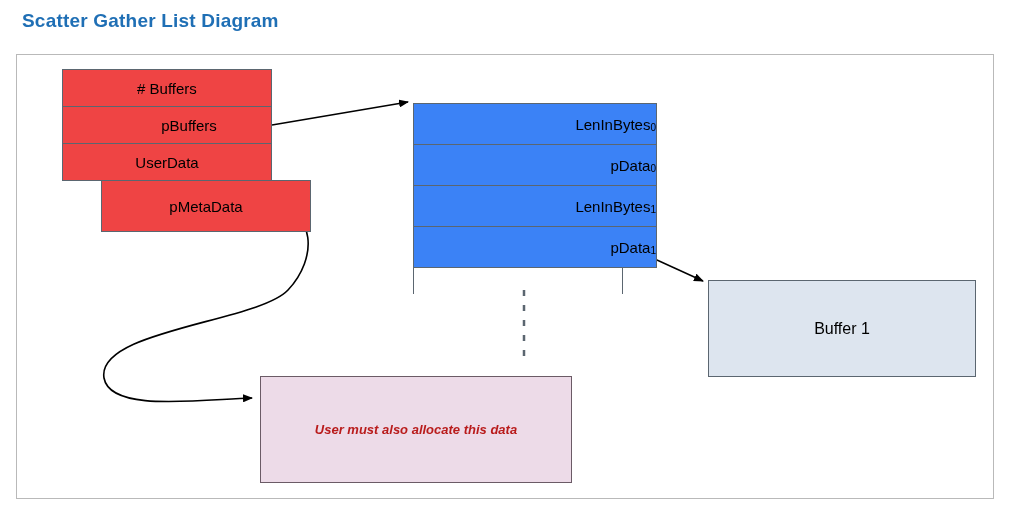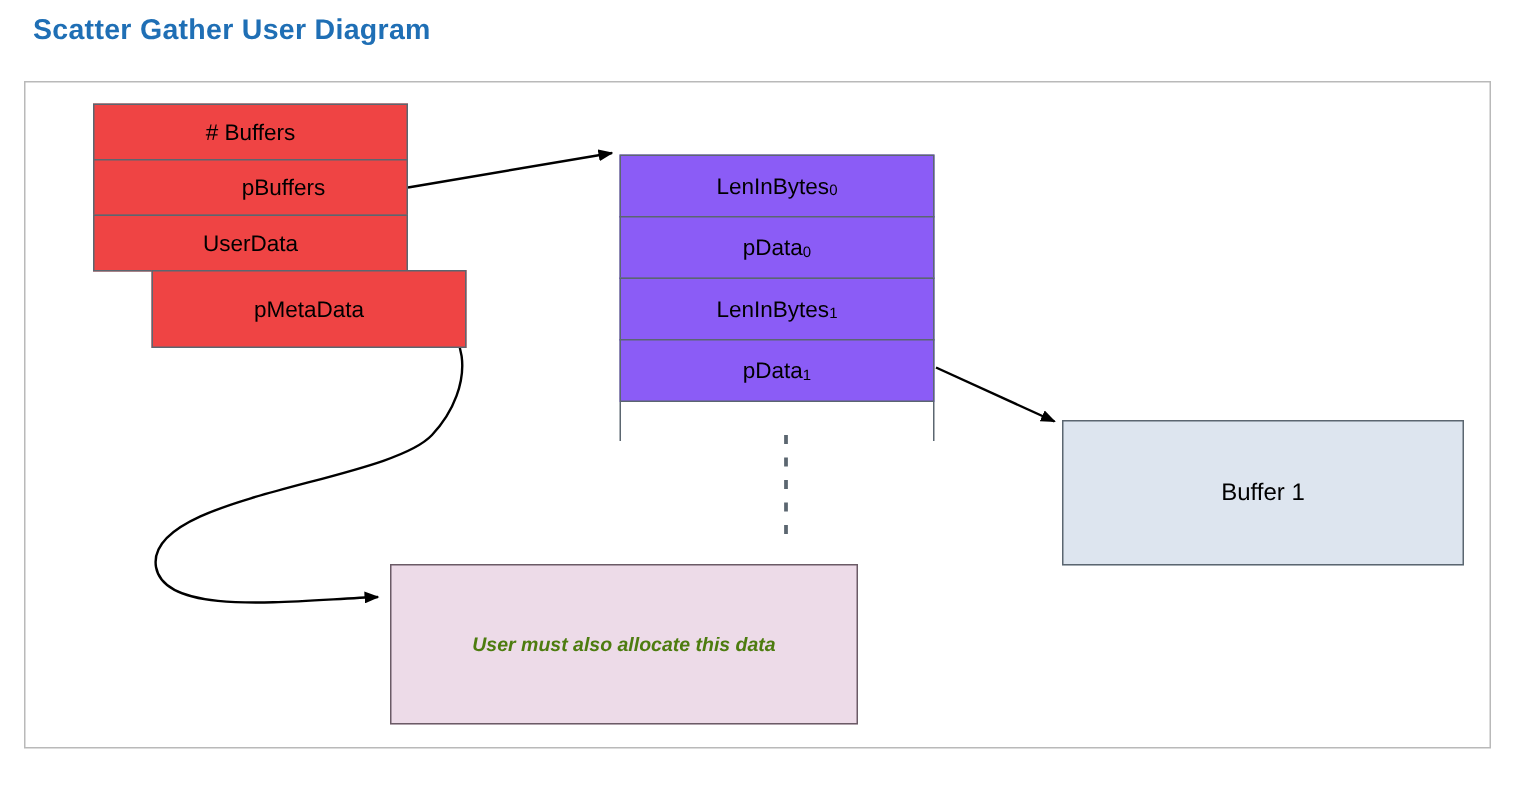--- a/index.html
+++ b/index.html
@@ -83,28 +83,28 @@
   #buffer-list {
     position: absolute;
     left: 413px;
     top: 103px;
     width: 210px;
     height: 168px;
   }
   #buffer-list .row {
     position: absolute;
     left: 0;
-    width: 210px;
+    width: 244px;
     height: 42px;
     box-sizing: border-box;
     border: 1px solid #5b6670;
-    background: #8b5cf6;
+    background: #3b82f6;
     display: flex;
     align-items: center;
-    justify-content: center;
+    justify-content: flex-end;
     font-size: 15px;
   }
   #buffer-list .row.b0 { top: 0px; }
   #buffer-list .row.b1 { top: 41px; }
   #buffer-list .row.b2 { top: 82px; }
   #buffer-list .row.b3 { top: 123px; }
   #buffer-list .tail-left,
   #buffer-list .tail-right {
     position: absolute;
     top: 165px;
@@ -134,28 +134,28 @@
   #note-box {
     left: 260px;
     top: 376px;
     width: 312px;
     height: 107px;
     background: #eddbe8;
     border: 1px solid #6b5b66;
     font-style: italic;
     font-weight: bold;
     font-size: 13px;
-    color: #4d7c0f;
+    color: #b91c1c;
     padding: 0 14px;
   }
 </style>
 </head>
 <body>
 
-<div id="page-title">Scatter Gather User Diagram</div>
+<div id="page-title">Scatter Gather List Diagram</div>
 
 <div id="diagram-frame"></div>
 
 <svg class="svg-layer" viewBox="0 0 1011 525">
   <defs>
     <marker id="arrowhead" markerWidth="10" markerHeight="8" refX="9" refY="4" orient="auto" markerUnits="userSpaceOnUse">
       <path d="M0,0 L10,4 L0,8 Z" fill="#000000"></path>
     </marker>
   </defs>
 

